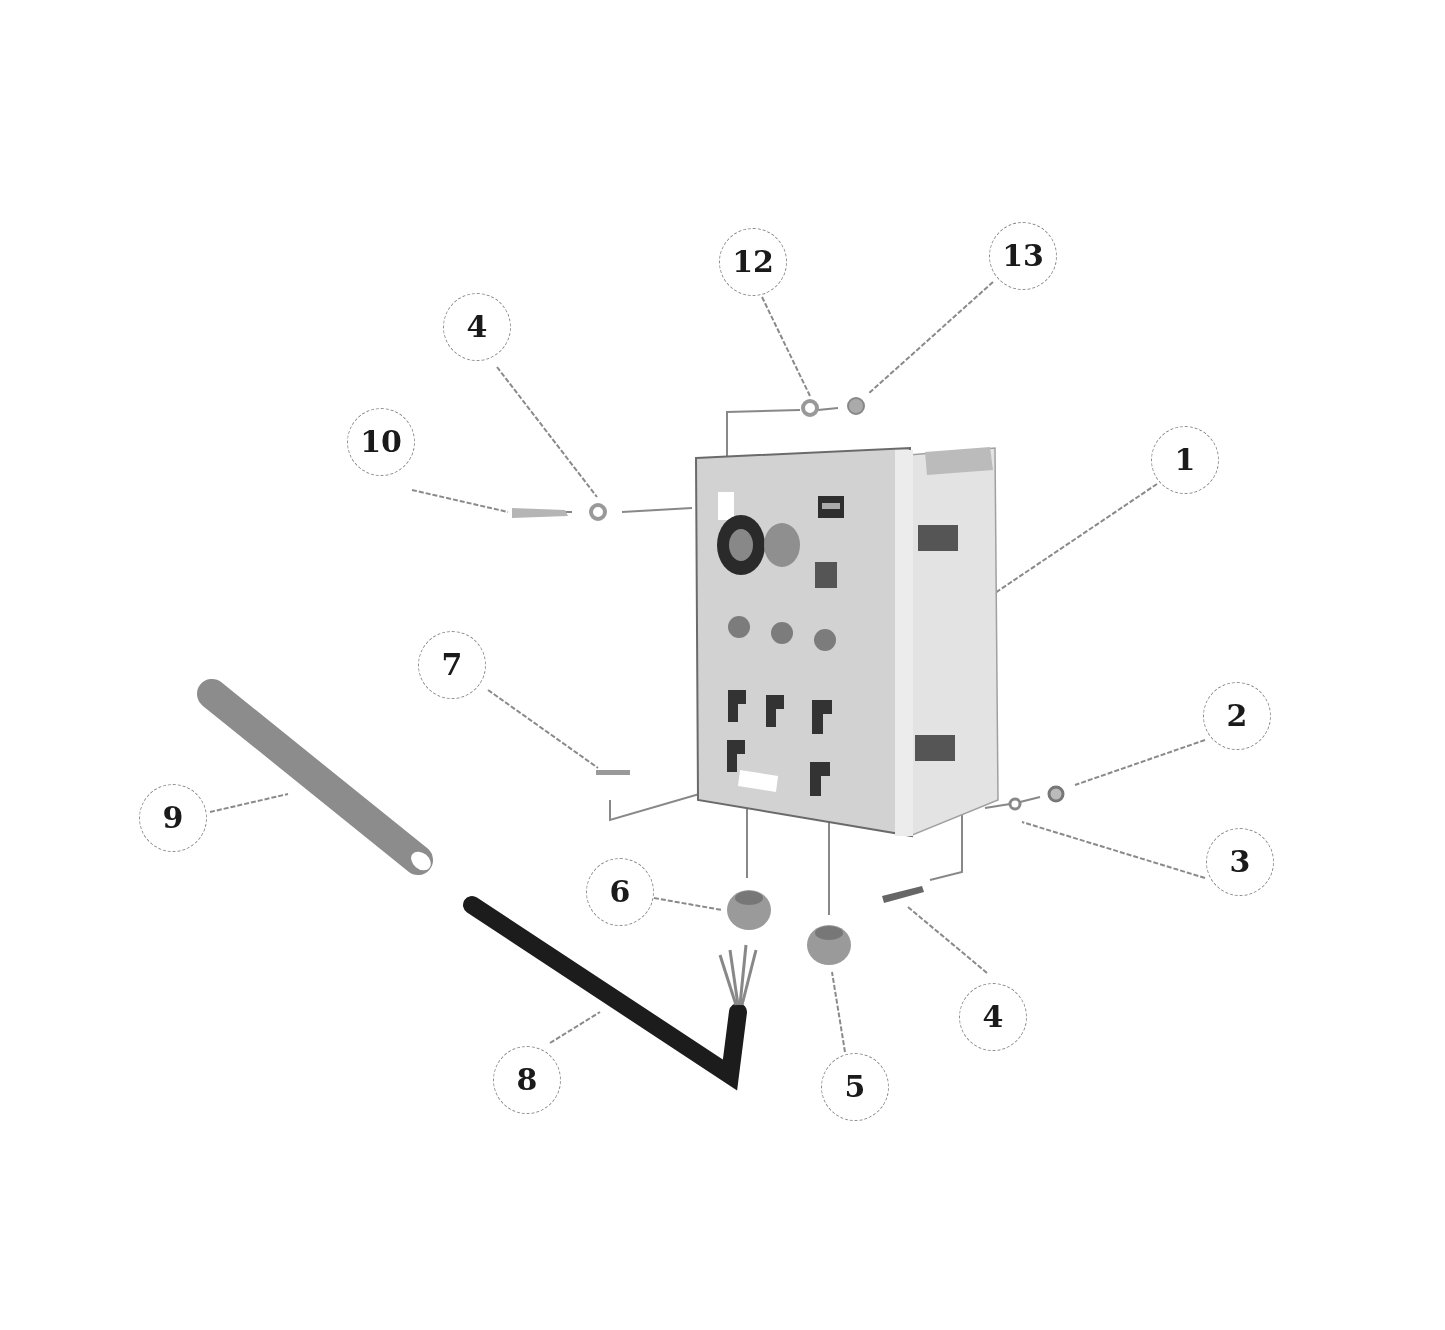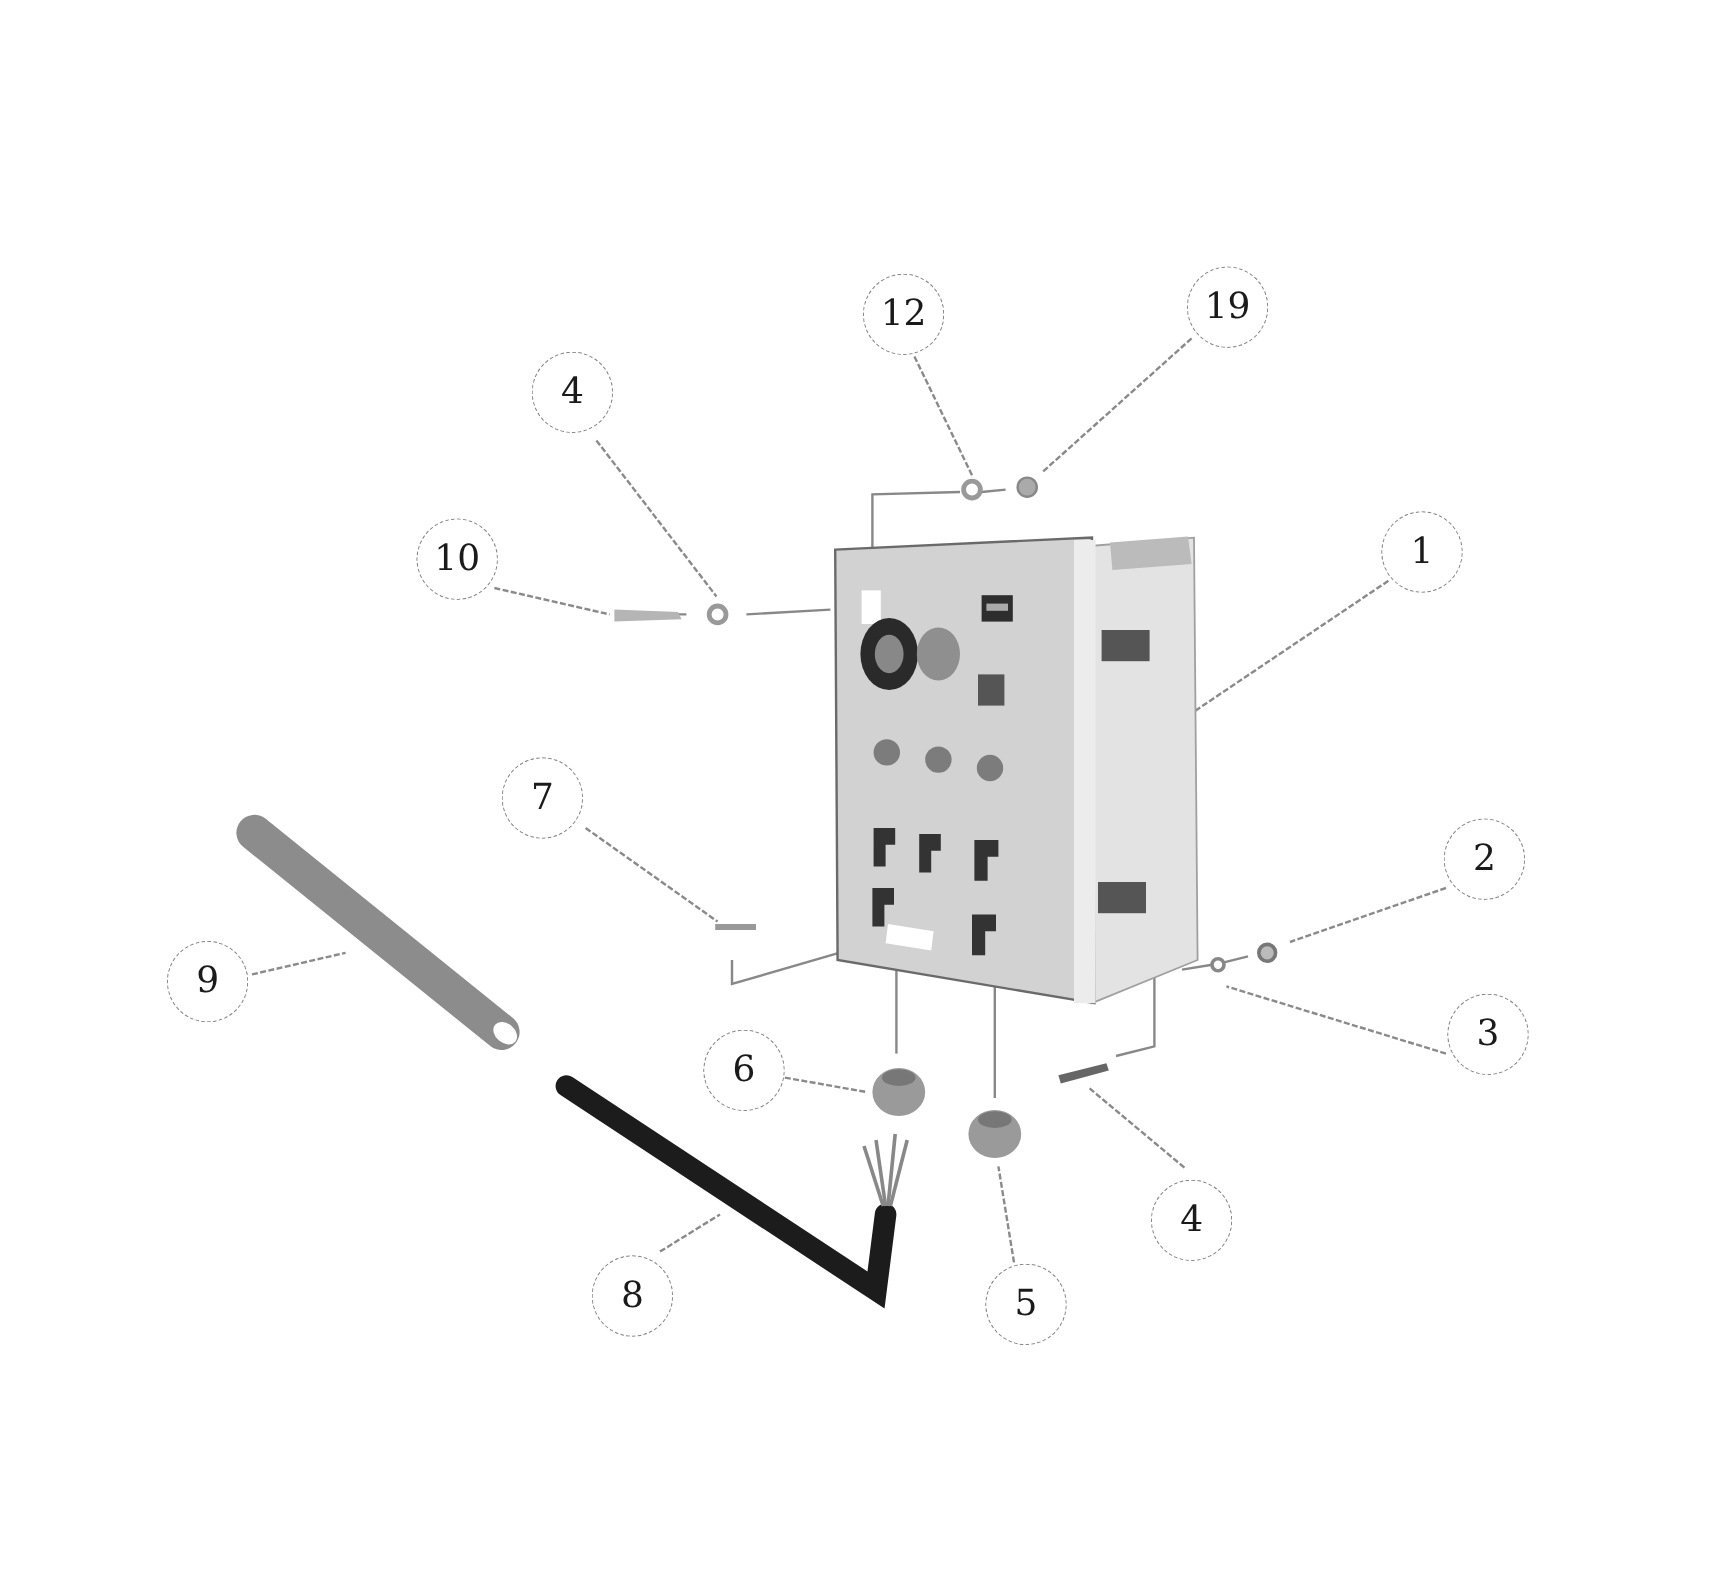--- a/index.html
+++ b/index.html
@@ -2,21 +2,21 @@
 <html><head>
   <meta charset="utf-8">
   <style>
     html, body { margin: 0; padding: 0; background: #ffffff; }
     body { width: 1445px; height: 1330px; position: relative; overflow: hidden;
            font-family: "DejaVu Serif", "Liberation Serif", serif; }
     #stage { position: absolute; left: 0; top: 0; width: 1445px; height: 1330px; }
     .callout { position: absolute; width: 68px; height: 68px; border-radius: 50%;
                border: 1.6px dashed #8a8a8a; background: #ffffff; box-sizing: border-box;
                display: flex; align-items: center; justify-content: center;
-               font-family: "DejaVu Serif", "Liberation Serif", serif; font-weight: normal;
+               font-family: "DejaVu Serif", "Liberation Serif", serif; font-weight: bold;
                font-size: 30px; color: #1a1a1a; }
     .callout span { display: block; line-height: 1; }
   </style>
 </head>
 <body>
 
 <div id="stage">
   <svg width="1445" height="1330" viewBox="0 0 1445 1330">
 
     <g stroke="#8a8a8a" stroke-width="2" fill="none" stroke-dasharray="5,2">
@@ -138,25 +138,25 @@
     </div>
   <div class="callout" style="left:418px;top:631px;">
       <span>7</span>
     </div>
   <div class="callout" style="left:493px;top:1046px;">
       <span>8</span>
     </div>
   <div class="callout" style="left:139px;top:784px;">
       <span>9</span>
     </div>
-  <div class="callout" style="left:347px;top:432px;">
+  <div class="callout" style="left:347px;top:408px;">
       <span>10</span>
     </div>
   <div class="callout" style="left:443px;top:293px;">
       <span>4</span>
     </div>
   <div class="callout" style="left:719px;top:228px;">
       <span>12</span>
     </div>
   <div class="callout" style="left:989px;top:222px;">
-      <span>19</span>
+      <span>13</span>
     </div>
 </div>
 
 </body></html>

